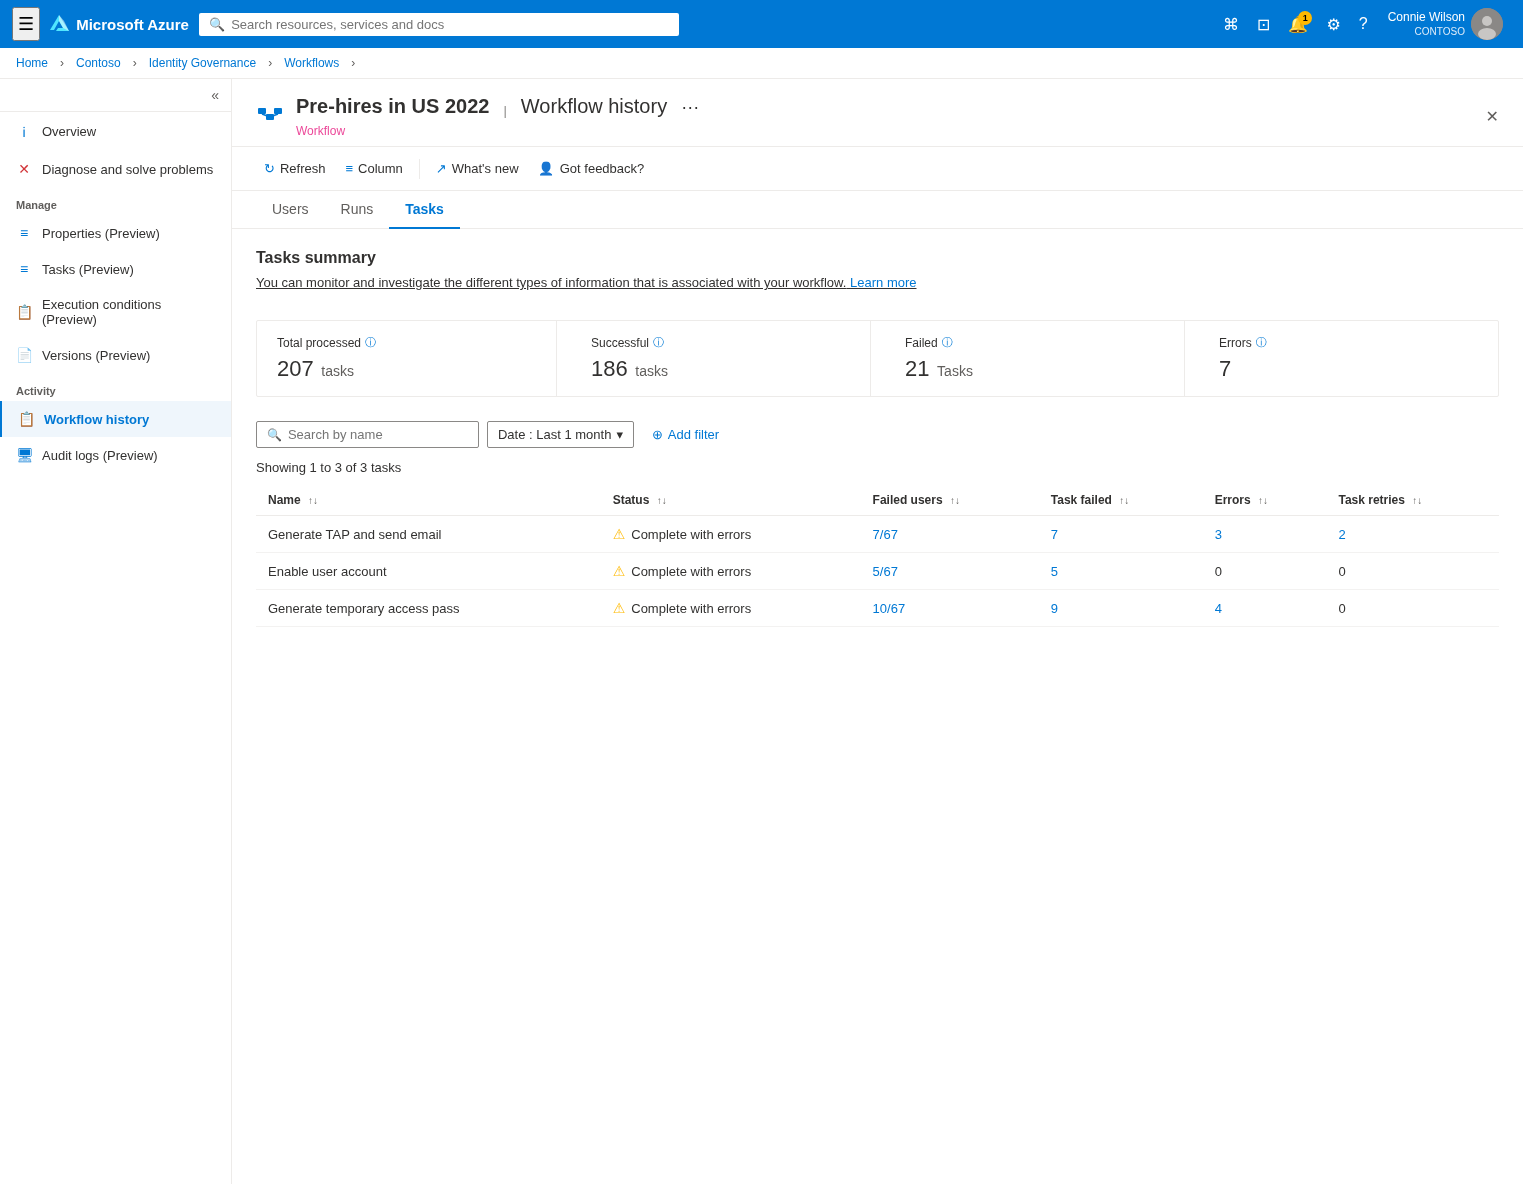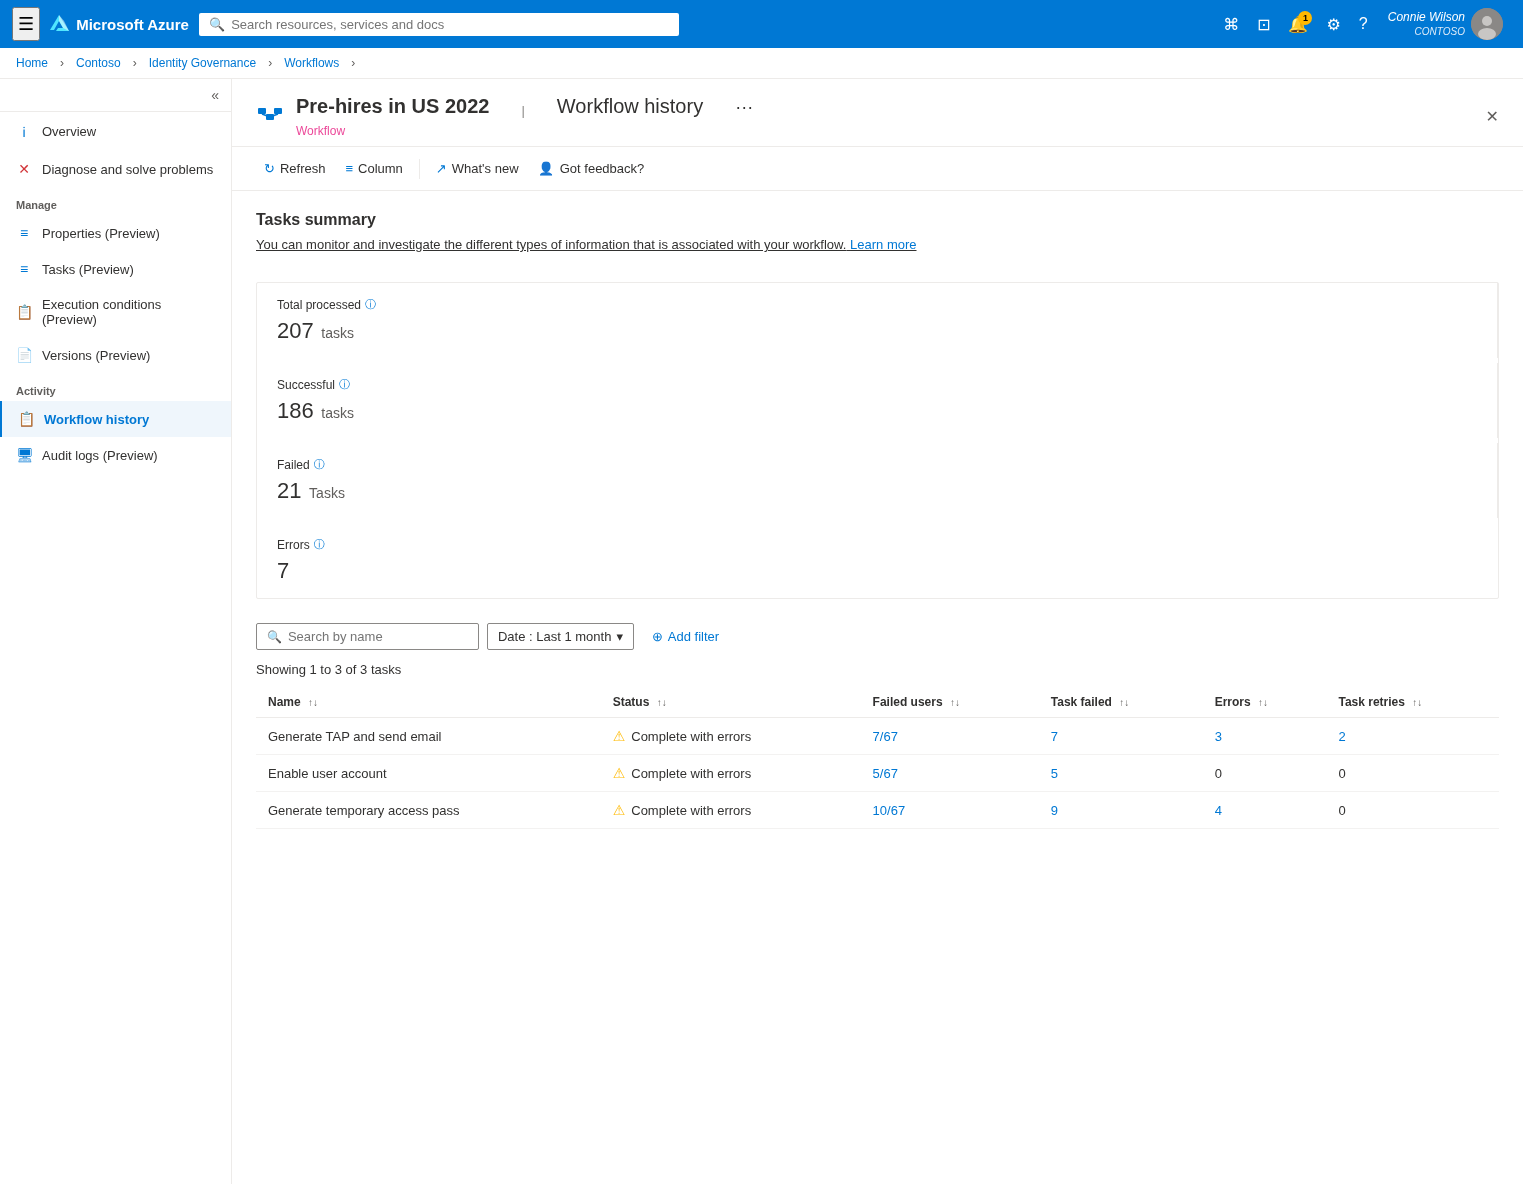--- a/index.html
+++ b/index.html
@@ -23,21 +23,21 @@
     .topnav-icon-btn {
       background: none; border: none; color: #fff; cursor: pointer; padding: 6px;
       font-size: 16px; border-radius: 2px; position: relative;
     }
     .topnav-badge {
       position: absolute; top: 2px; right: 2px; background: #ffb900; color: #000;
       font-size: 9px; font-weight: 700; border-radius: 50%; width: 14px; height: 14px;
       display: flex; align-items: center; justify-content: center;
     }
     .topnav-user { display: flex; align-items: center; gap: 6px; cursor: pointer; padding: 4px 8px; }
-    .topnav-user-name { font-size: 12px; text-align: right; line-height: 1.3; font-style: italic; }
+    .topnav-user-name { font-size: 12px; text-align: right; line-height: 1.3; }
     .topnav-avatar {
       width: 32px; height: 32px; border-radius: 50%; background: #8a8886;
       display: flex; align-items: center; justify-content: center; overflow: hidden;
     }
 
     
     .breadcrumb {
       padding: 8px 16px; display: flex; align-items: center; gap: 12px;
       font-size: 12px; border-bottom: 1px solid #edebe9; background: #fff;
     }
@@ -95,21 +95,21 @@
     }
     .tab.active { color: #0078d4; border-bottom-color: #0078d4; font-weight: 600; }
 
     
     .main-content { padding: 20px 24px; }
     .section-title { font-size: 16px; font-weight: 600; margin-bottom: 8px; }
     .section-desc { font-size: 13px; color: #323130; margin-bottom: 30px; text-decoration: underline; }
     .section-desc a { color: #0078d4; text-decoration: none; }
 
     
-    .summary-cards { display: flex; gap: 5px; margin-bottom: 24px; border: 1px solid #edebe9; border-radius: 2px; flex-direction: column; }
+    .summary-cards { display: flex; gap: 14px; margin-bottom: 24px; border: 1px solid #edebe9; border-radius: 2px; }
     .summary-card { padding: 14px 20px; flex: 1; border-right: 1px solid #edebe9; }
     .summary-card:last-child { border-right: none; }
     .summary-card-label { font-size: 12px; color: #323130; display: flex; align-items: center; gap: 4px; margin-bottom: 6px; }
     .summary-card-label .info-icon { color: #0078d4; font-size: 11px; }
     .summary-card-value { font-size: 22px; font-weight: 400; color: #323130; display: inline; }
     .summary-card-unit { font-size: 14px; color: #605e5c; margin-left: 4px; }
 
     
     .filters { display: flex; align-items: center; gap: 8px; margin-bottom: 12px; }
     .search-input {
@@ -252,21 +252,21 @@
       <span class="page-header-icon">
         <svg width="28" height="28" viewBox="0 0 28 28">
           <rect x="2" y="8" width="8" height="6" rx="1" fill="#0078d4"></rect>
           <rect x="18" y="8" width="8" height="6" rx="1" fill="#0078d4"></rect>
           <rect x="10" y="14" width="8" height="6" rx="1" fill="#0078d4"></rect>
           <line x1="6" y1="14" x2="14" y2="17" stroke="#0078d4" stroke-width="1.5"></line>
           <line x1="22" y1="14" x2="14" y2="17" stroke="#0078d4" stroke-width="1.5"></line>
         </svg>
       </span>
       <div>
-        <div style="display:flex; align-items:flex-end; gap:24px;">
+        <div style="display:flex; align-items:flex-end; gap:6px;">
           <span class="page-title">Pre-hires in US 2022</span>
           <span class="page-title-divider">|</span>
           <span class="page-subtitle">Workflow history</span>
           <button class="page-more-btn">
             <span>···</span>
           </button>
         </div>
         <div class="page-subtitle-small">Workflow</div>
       </div>
       <button class="close-btn">
@@ -287,20 +287,25 @@
       <button class="toolbar-btn">
         <span class="btn-icon">↗</span>
         <span>What's new</span>
       </button>
       <button class="toolbar-btn">
         <span class="btn-icon">👤</span>
         <span>Got feedback?</span>
       </button>
     </div>
 
+    <div class="tabs">
+      <div class="tab">Users</div>
+      <div class="tab">Runs</div>
+      <div class="tab active">Tasks</div>
+    </div>
 
     <div class="main-content">
       <div class="section-title">Tasks summary</div>
       <p class="section-desc">
         <span>You can monitor and investigate the different types of information that is associated with your workflow.</span>
         <a href="#">Learn more</a>
       </p>
 
       <div class="summary-cards">
         <div class="summary-card">

